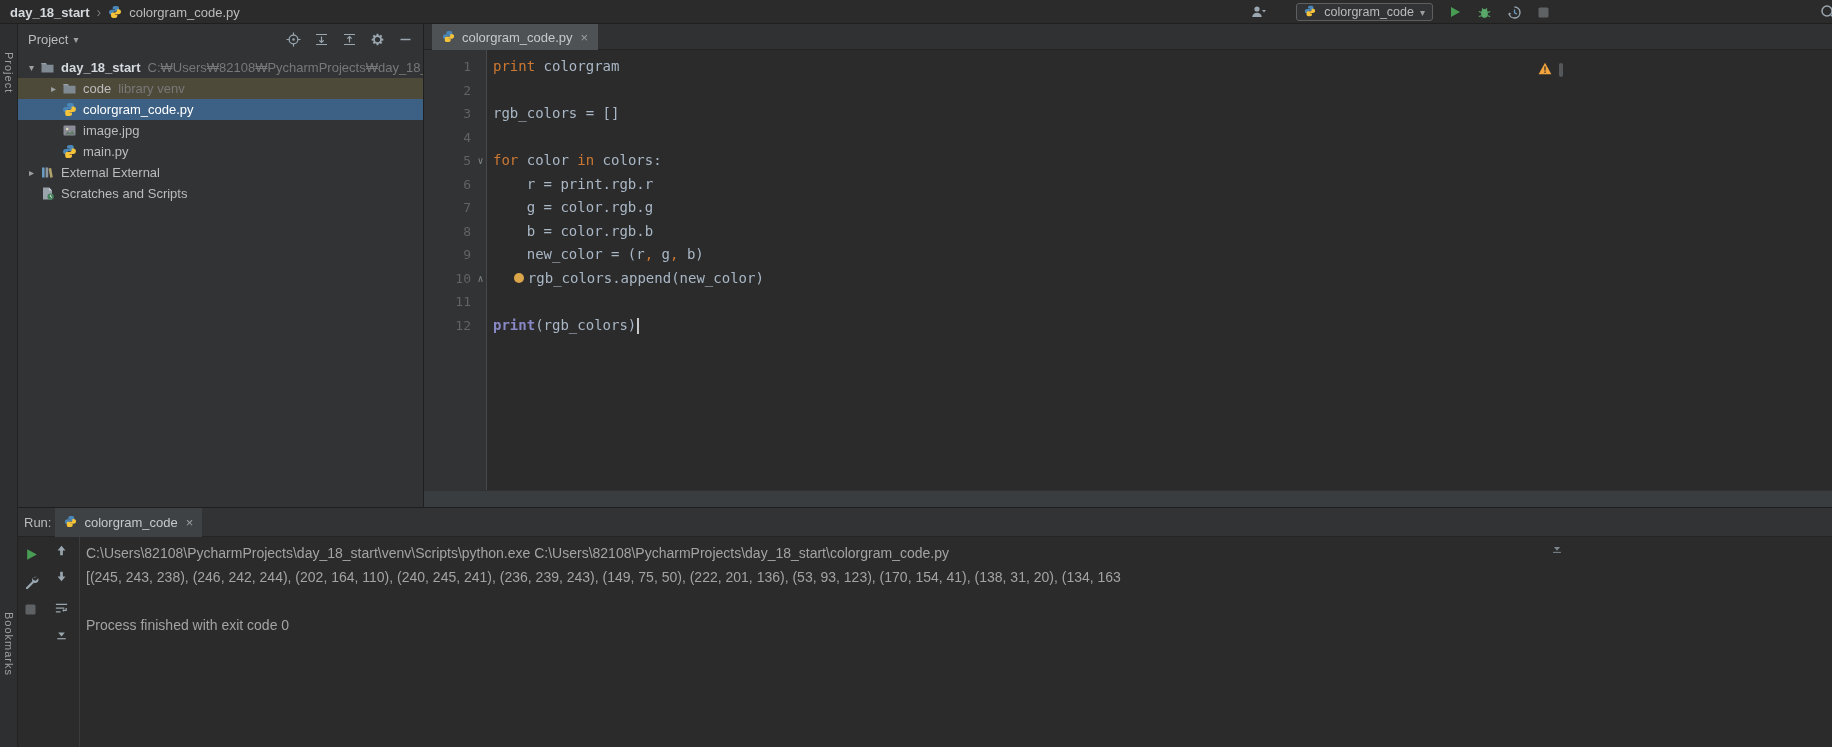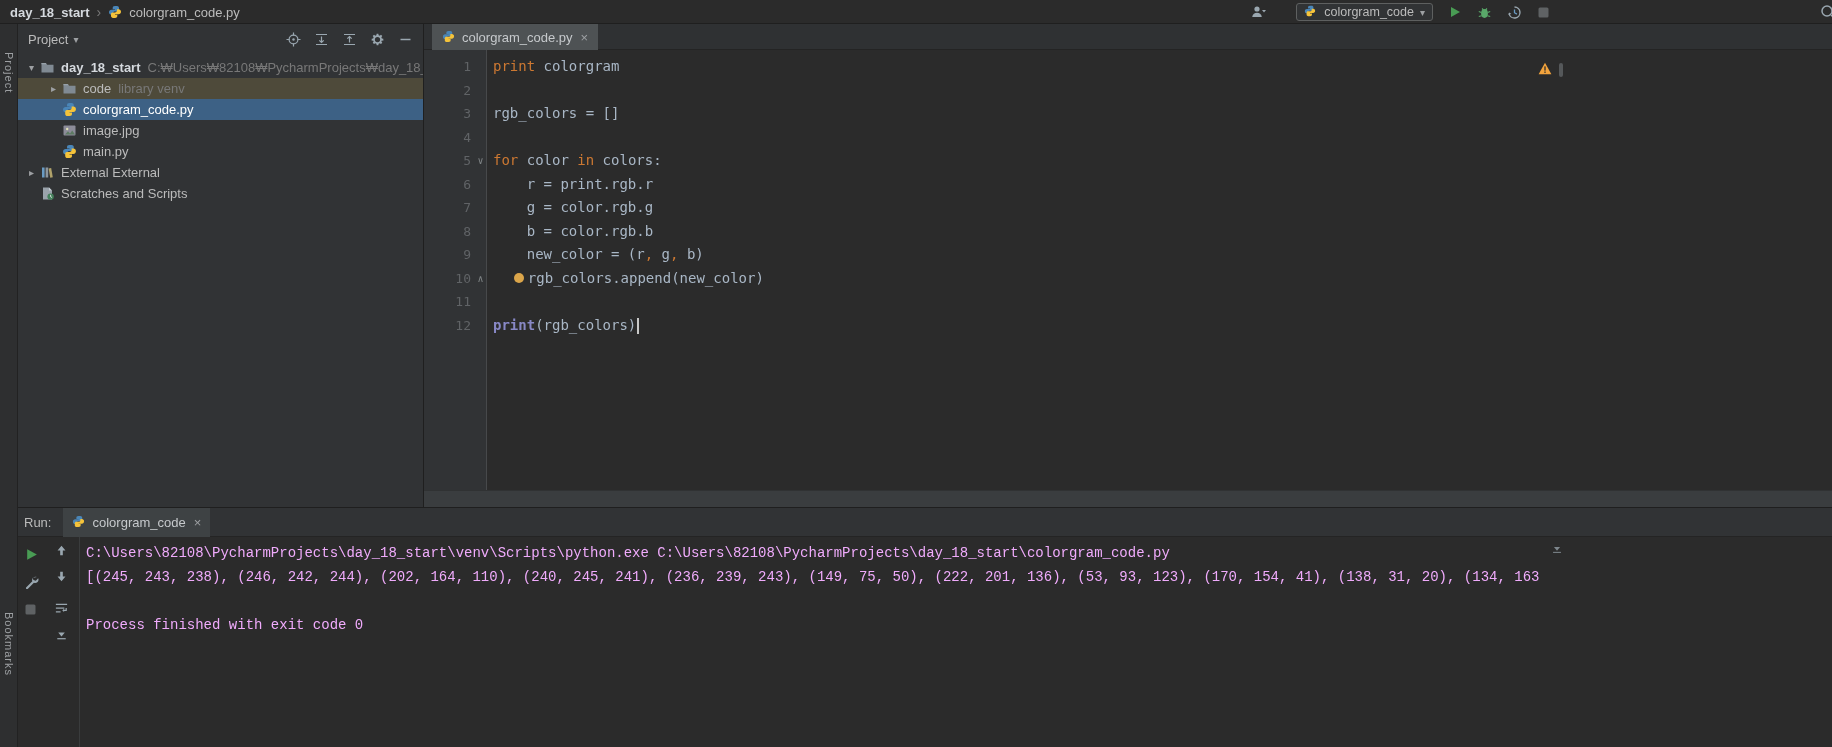--- a/index.html
+++ b/index.html
@@ -71,27 +71,27 @@
   .caret { display:inline-block; width:1.5px; height:16px; background:#c8c8c8; vertical-align:middle; margin-left:1px; }
   #inspections { position:absolute; left:1114px; top:11px; display:flex; align-items:center; gap:7px; }
   .scroll-chip { width:4px; height:14px; background:#55585a; border-radius:2px; }
 
   
   #splitter { position:absolute; left:424px; top:490px; width:1408px; height:17px; background:#3a3d3f; border-top:1px solid #303233; }
 
   
   #run-panel { position:absolute; left:18px; top:507px; width:1814px; height:240px; background:#2b2b2b; border-top:1px solid #1f1f1f; }
   .run-header { position:absolute; left:0; top:0; width:100%; height:29px; display:flex; align-items:center;
-    gap:12px; padding-left:6px; background:#313335; border-bottom:1px solid #242424; font-size:13px; }
+    gap:4px; padding-left:6px; background:#313335; border-bottom:1px solid #242424; font-size:13px; }
   .run-tab { display:flex; align-items:center; gap:6px; height:29px; padding:0 9px; background:#3e4244; color:#c6c9cc; }
   #console-body { position:absolute; left:0; top:29px; width:100%; height:211px; }
   #run-toolbar { position:absolute; left:0; top:0; width:62px; height:100%; border-right:1px solid #3a3c3d; }
   #run-toolbar .ticon { position:absolute; width:17px; height:17px; display:flex; }
-  #console-lines { position:absolute; left:68px; top:4px; right:0; font-family:Liberation Mono, monospace;
-    font-size:14px; line-height:24px; color:#f0abfc; white-space:pre; overflow:hidden; }
+  #console-lines { position:absolute; left:68px; top:4px; right:0; font-family:Liberation Sans, sans-serif;
+    font-size:14px; line-height:24px; color:#a3a3a3; white-space:pre; overflow:hidden; }
   #console-corner { position:absolute; right:268px; top:4px; }
 </style>
 </head>
 <body>
 
 <div id="app">
 
   <div id="titlebar">
     <div class="crumbs">
       <span class="crumb-project">day_18_start</span>

